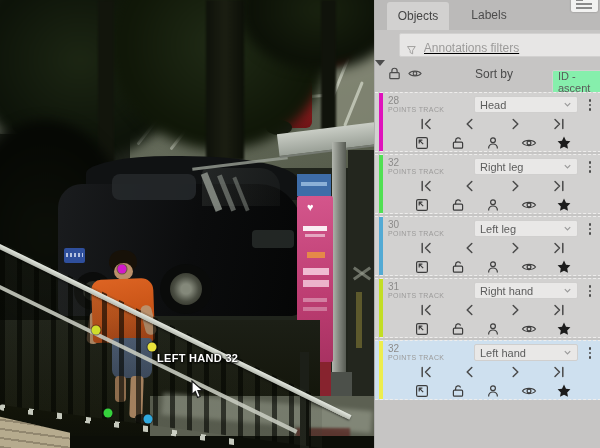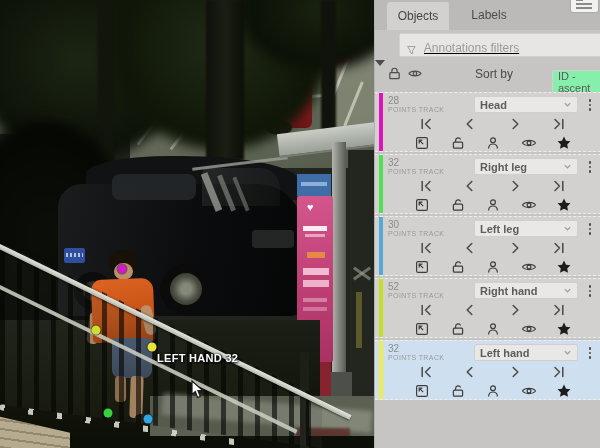--- a/index.html
+++ b/index.html
@@ -172,21 +172,21 @@
   .objects-list{left:0;top:92px;width:226px;}
   .obj-row{position:relative;width:226px;height:60px;background:#d2d1d0;margin-bottom:2px;
       border-top:1px dashed #eeedec;border-bottom:1px dashed #eeedec;box-sizing:border-box;}
   .obj-row.selected{background:#cee0ef;}
   .stripe{position:absolute;left:4px;top:0;bottom:0;width:4px;}
   .obj-id{position:absolute;left:13px;top:2px;font-size:10px;color:#8c8b8a;line-height:11px;}
   .obj-type{position:absolute;left:13px;top:13px;font-size:7px;color:#9b9a99;letter-spacing:.4px;}
   .obj-select{position:absolute;left:99px;top:3px;width:104px;height:17px;background:#e9e8e7;
       border:1px solid #d0cfce;border-radius:2px;box-sizing:border-box;display:flex;align-items:center;
       justify-content:space-between;padding:0 5px;}
-  .obj-select span{font-size:11px;color:#5c5c5c;font-weight:bold;}
+  .obj-select span{font-size:11px;color:#5c5c5c;}
   .obj-dots{position:absolute;right:4px;top:4px;width:14px;height:16px;display:flex;flex-direction:column;
       align-items:center;justify-content:center;gap:2px;}
   .obj-dots i{width:2.5px;height:2.5px;border-radius:50%;background:#4a4a4a;}
   .navrow{position:absolute;left:44px;top:24px;width:147px;display:flex;justify-content:space-between;}
   .actrow{position:absolute;left:39px;top:42px;width:158px;display:flex;justify-content:space-between;}
   .ibtn{display:inline-flex;align-items:center;justify-content:center;cursor:pointer;}
 </style>
 </head>
 <body>
 
@@ -544,21 +544,21 @@
       </span>
       <span class="ibtn">
         <svg width="16" height="16" viewBox="0 0 16 16">
                 <path d="M8 1.6 l2 4.1 4.4.6 -3.2 3.1 .8 4.4 L8 11.7 4 13.8 l.8-4.4 L1.6 6.3 6 5.7 Z" fill="#1c1c1c"></path>
               </svg>
       </span>
     </div>
   </div>
         <div class="obj-row">
     <div class="stripe" style="background: rgb(195, 222, 36);"></div>
-    <div class="obj-id">52</div>
+    <div class="obj-id">31</div>
     <div class="obj-type">POINTS TRACK</div>
     <div class="obj-select">
       <span>Right hand</span>
       <svg width="9" height="9" viewBox="0 0 10 10">
         <path d="M2 3.5 L5 6.5 L8 3.5" fill="none" stroke="#9a9a9a" stroke-width="1.3"></path>
       </svg>
     </div>
     <div class="obj-dots">
             <i></i>
             <i></i>

